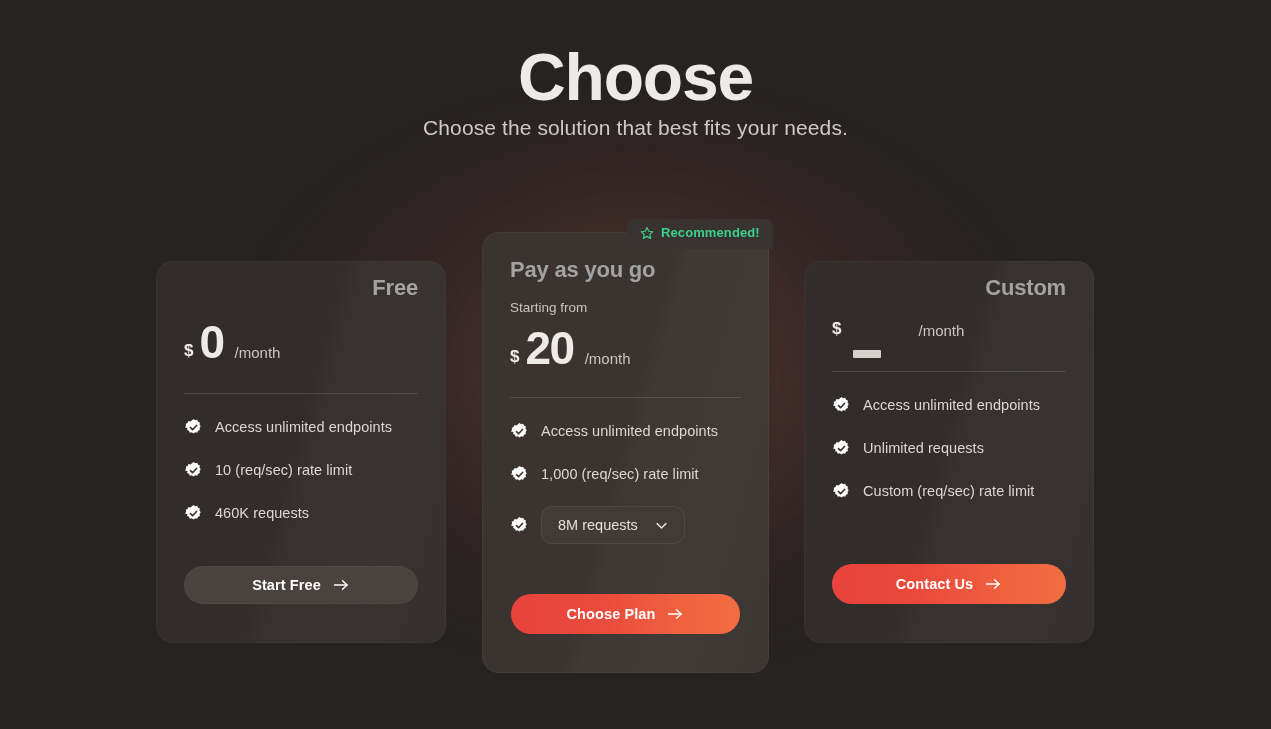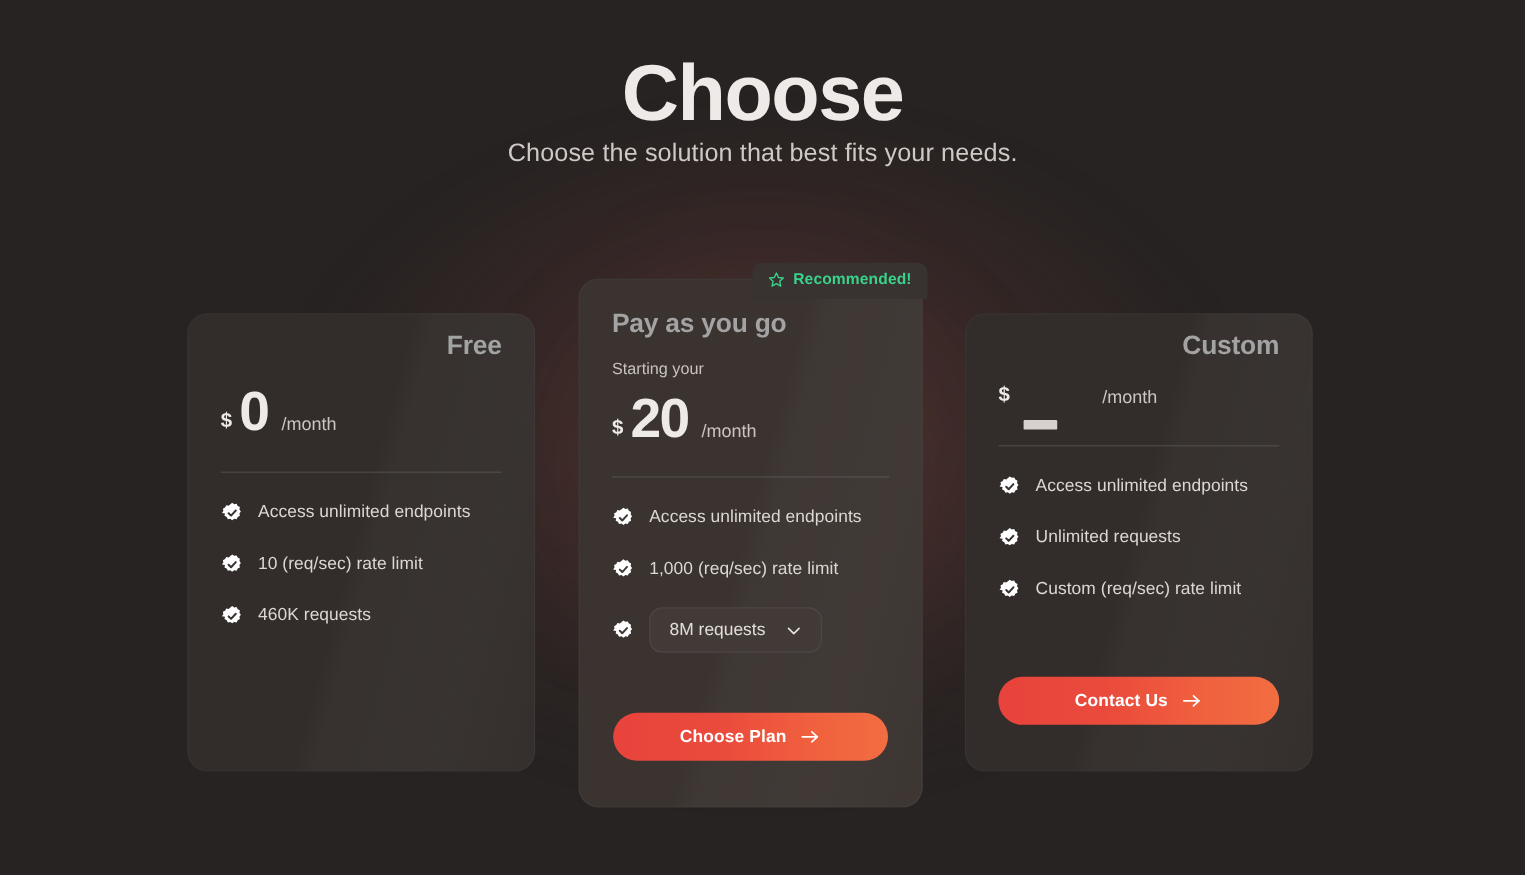--- a/index.html
+++ b/index.html
@@ -368,28 +368,39 @@
                 <svg class="badge-check" viewBox="0 0 24 24">
                   <path fill="#ffffff" d="M12 1.3l2.1 1.5 2.5-.5 1.2 2.3 2.3 1.2-.5 2.5 1.5 2.1-1.5 2.1.5 2.5-2.3 1.2-1.2 2.3-2.5-.5-2.1 1.5-2.1-1.5-2.5.5-1.2-2.3-2.3-1.2.5-2.5L1.2 12l1.5-2.1-.5-2.5 2.3-1.2 1.2-2.3 2.5.5z"></path>
                   <path fill="none" stroke="#3b3331" stroke-width="2.1" stroke-linecap="round" stroke-linejoin="round" d="M8.2 12.2l2.6 2.6 5-5.4"></path>
                 </svg>
               </span>
               <span class="feature-text">460K requests</span>
             </li>
           </ul>
         </div>
 
+        <div class="cta-slot-free">
+          <button class="cta cta-ghost">
+            <span>Start Free</span>
+            <span>
+              <svg class="arrow" viewBox="0 0 24 20" fill="none" stroke="#ffffff" stroke-width="2" stroke-linecap="round" stroke-linejoin="round">
+                <line x1="2" y1="10" x2="20" y2="10"></line>
+                <polyline points="13.5 4 20 10 13.5 16"></polyline>
+              </svg>
+            </span>
+          </button>
+        </div>
       </div>
     </div>
 
     <div class="card card-pro">
       <div class="card-inner">
         <div class="card-pad">
           <div class="plan-name">Pay as you go</div>
-          <div class="starting-from">Starting your</div>
+          <div class="starting-from">Starting from</div>
 
           <div class="price-row">
             <span class="currency">$</span>
             <span class="price-amount">20</span>
             <span class="price-period">/month</span>
           </div>
 
           <div class="divider"></div>
 
           <ul class="features">

